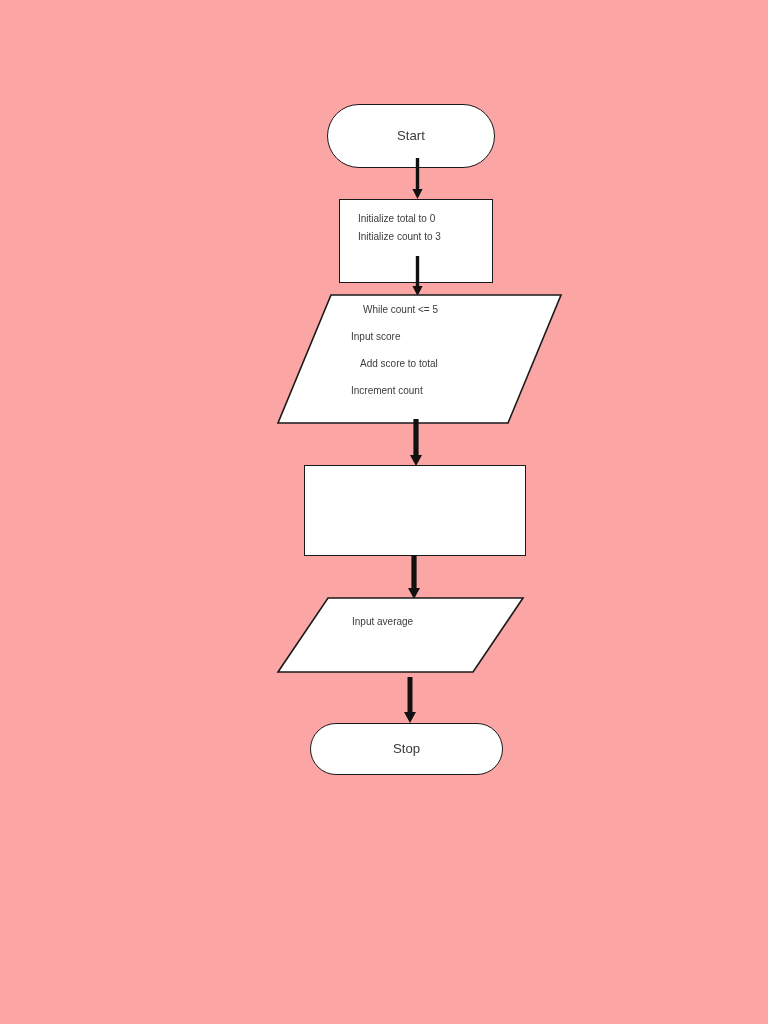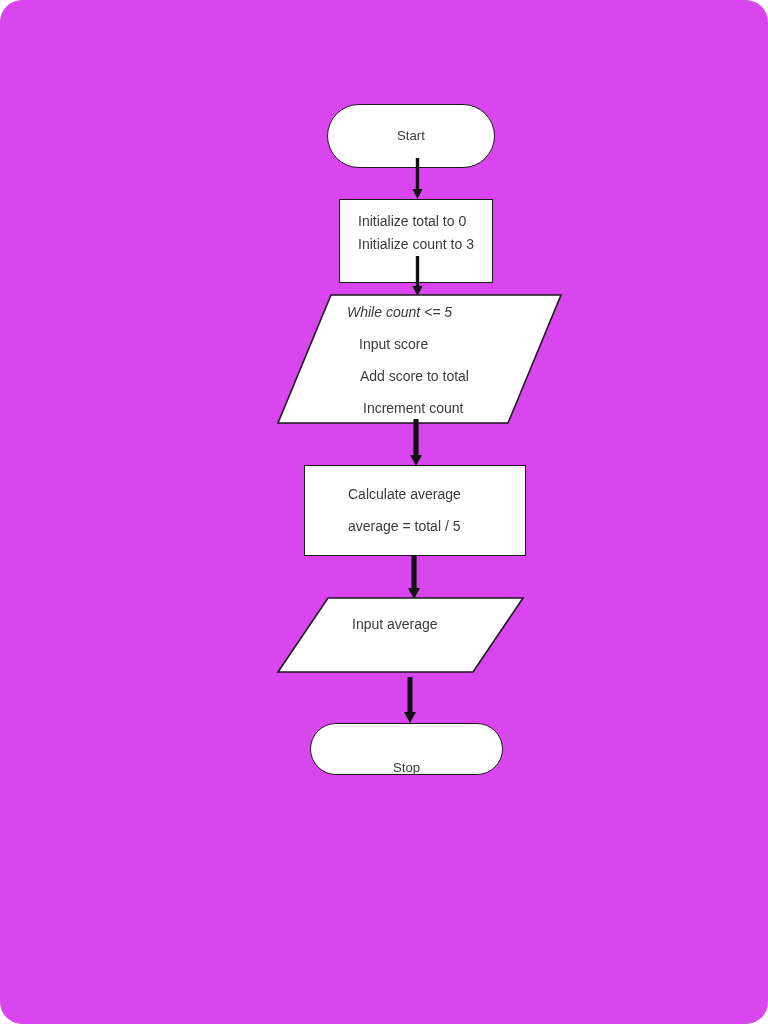--- a/index.html
+++ b/index.html
@@ -11,22 +11,21 @@
   body {
     width: 768px;
     height: 1024px;
     font-family: "Liberation Sans", sans-serif;
     overflow: hidden;
   }
   #canvas {
     position: relative;
     width: 768px;
     height: 1024px;
-    background: #d946ef;
-    border-radius: 22px;
+    background: #fca5a5;
   }
   .node {
     position: absolute;
     box-sizing: border-box;
     background: #ffffff;
   }
   .terminator {
     border: 1.6px solid #1a1a1a;
     border-radius: 999px;
     display: flex;
@@ -42,21 +41,21 @@
     line-height: 1;
   }
   .text-block {
     position: absolute;
     color: #3b3b3b;
     font-size: 13.2px;
     white-space: nowrap;
   }
   .text-line {
     color: #3b3b3b;
-    font-size: 14px;
+    font-size: 10px;
     white-space: nowrap;
   }
   .para-svg {
     position: absolute;
     overflow: visible;
   }
   .para-svg polygon {
     fill: #ffffff;
     stroke: #1a1a1a;
     stroke-width: 1.6;
@@ -94,51 +93,47 @@
 
   <svg class="arrow" style="left:409px; top:256px; width:18px; height:44px;" viewBox="0 0 18 44">
     <line x1="8.5" y1="0" x2="8.5" y2="32" stroke-width="3.4"></line>
     <polygon points="8.5,40 3.4,30 13.6,30"></polygon>
   </svg>
 
   <svg class="para-svg" style="left:277px; top:294px; width:285px; height:131px;" viewBox="0 0 285 131">
     <polygon points="54,1 284,1 231,129 1,129"></polygon>
   </svg>
   <div class="text-block" style="left:347px; top:304px;">
-    <div class="text-line" style="margin-left:0; margin-bottom:16px;font-style:italic;">While count &lt;= 5</div>
-    <div class="text-line" style="margin-left:12px; margin-bottom:16px;">Input score</div>
+    <div class="text-line" style="margin-left:16px; margin-bottom:16px;">While count &lt;= 5</div>
+    <div class="text-line" style="margin-left:4px; margin-bottom:16px;">Input score</div>
     <div class="text-line" style="margin-left:13px; margin-bottom:16px;">Add score to total</div>
-    <div class="text-line" style="margin-left:16px;">Increment count</div>
+    <div class="text-line" style="margin-left:4px;">Increment count</div>
   </div>
 
   <svg class="arrow" style="left:407px; top:419px; width:20px; height:50px;" viewBox="0 0 20 50">
     <line x1="9" y1="0" x2="9" y2="38" stroke-width="5.2"></line>
     <polygon points="9,47 3,36 15,36"></polygon>
   </svg>
 
   <div class="node process" style="left:304px; top:465px; width:222px; height:91px;"></div>
-  <div class="text-block" style="left:348px; top:486px;">
-    <div class="text-line" style="margin-bottom:16px;">Calculate average</div>
-    <div class="text-line">average = total / 5</div>
-  </div>
 
   <svg class="arrow" style="left:405px; top:555px; width:20px; height:48px;" viewBox="0 0 20 48">
     <line x1="9" y1="0" x2="9" y2="34" stroke-width="5.2"></line>
     <polygon points="9,44 3,33 15,33"></polygon>
   </svg>
 
   <svg class="para-svg" style="left:277px; top:597px; width:247px; height:77px;" viewBox="0 0 247 77">
     <polygon points="51,1 246,1 196,75 1,75"></polygon>
   </svg>
   <div class="text-block" style="left:352px; top:616px;">
     <div class="text-line">Input average</div>
   </div>
 
   <svg class="arrow" style="left:401px; top:677px; width:20px; height:50px;" viewBox="0 0 20 50">
     <line x1="9" y1="0" x2="9" y2="36" stroke-width="5.0"></line>
     <polygon points="9,46 3,35 15,35"></polygon>
   </svg>
 
-  <div class="node terminator" style="left:310px; top:723px; width:193px; height:52px;align-items:flex-end;">
+  <div class="node terminator" style="left:310px; top:723px; width:193px; height:52px;">
     <span class="term-label">Stop</span>
   </div>
 
 </div>
 
 </body></html>

